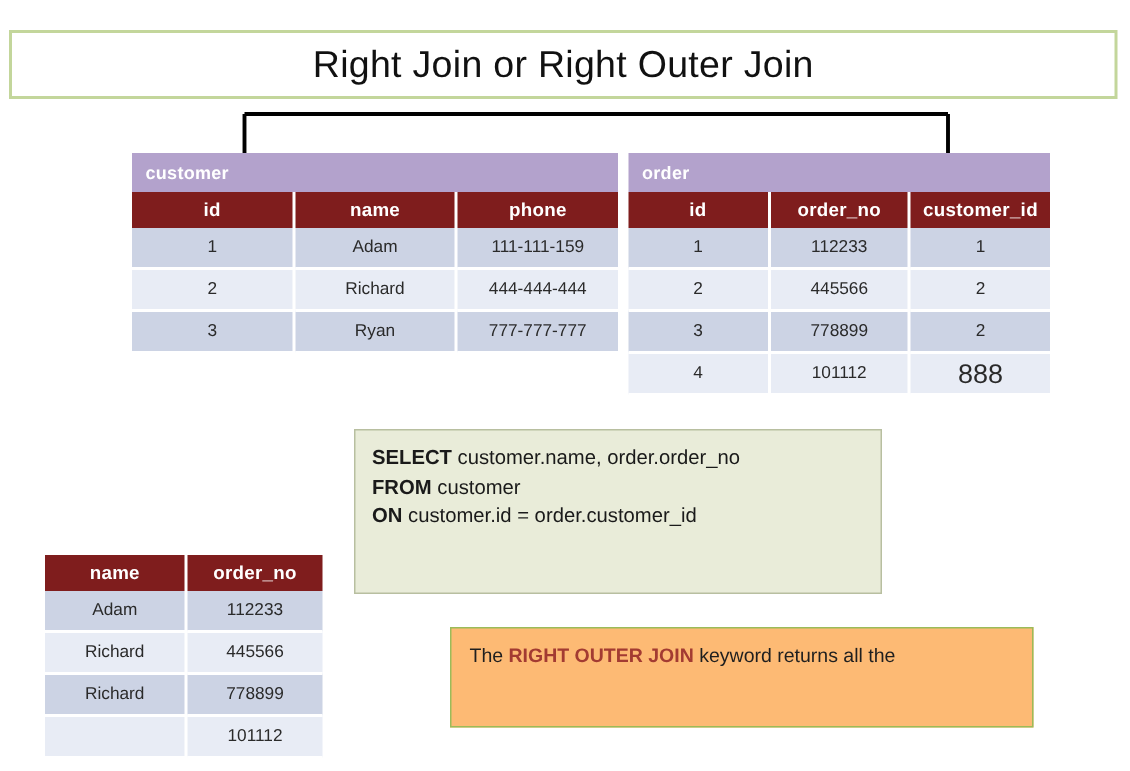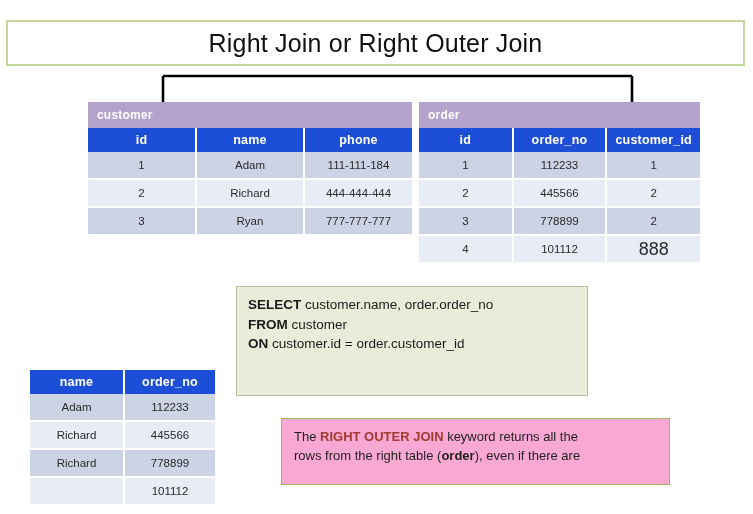--- a/index.html
+++ b/index.html
@@ -64,21 +64,21 @@
     background: #b3a2cc;
     color: #ffffff;
     font-size: 12px;
     font-weight: 600;
     height: 26px;
     text-align: left;
     padding-left: 9px;
     letter-spacing: 0.2px;
   }
   .hdr-row td {
-    background: #1d4ed8;
+    background: #7f1d1d;
     color: #ffffff;
     font-size: 12.5px;
     font-weight: 700;
     height: 24px;
     text-align: center;
     border-right: 2px solid #ffffff;
     letter-spacing: 0.2px;
   }
   .hdr-row td:last-child { border-right: 0; }
   .data-row td {
@@ -117,25 +117,25 @@
     line-height: 19.5px;
     color: #1a1a1a;
     white-space: nowrap;
   }
   .kw { font-weight: 700; }
   .join-kw { font-weight: 700; color: #a33b32; }
 
   
   .note-box {
     position: absolute;
-    left: 281px;
+    left: 300px;
     top: 418px;
     width: 389px;
     height: 67px;
-    background: #f9a8d4;
+    background: #fdba74;
     border: 1px solid #9bbb59;
     box-sizing: border-box;
     padding: 8px 10px 0 12px;
   }
   .note-line {
     font-size: 13px;
     line-height: 19px;
     color: #1f1f1f;
     white-space: nowrap;
   }
@@ -168,21 +168,21 @@
       <td colspan="3">customer</td>
     </tr>
     <tr class="hdr-row">
       <td style="width:99px">id</td>
       <td style="width:112px">name</td>
       <td style="width:113px">phone</td>
     </tr>
     <tr class="data-row odd">
       <td>1</td>
       <td>Adam</td>
-      <td>111-111-184</td>
+      <td>111-111-159</td>
     </tr>
     <tr class="data-row even">
       <td>2</td>
       <td>Richard</td>
       <td>444-444-444</td>
     </tr>
     <tr class="data-row odd">
       <td>3</td>
       <td>Ryan</td>
       <td>777-777-777</td>
@@ -257,16 +257,13 @@
       <td></td>
       <td>101112</td>
     </tr>
   </tbody>
 </table>
 
 <div class="note-box">
   <div class="note-line">
     <span>The </span><span class="note-em">RIGHT OUTER JOIN</span><span> keyword returns all the</span>
   </div>
-  <div class="note-line">
-    <span>rows from the right table (</span><span class="note-b">order</span><span>), even if there are</span>
-  </div>
 </div>
 
 </body></html>

